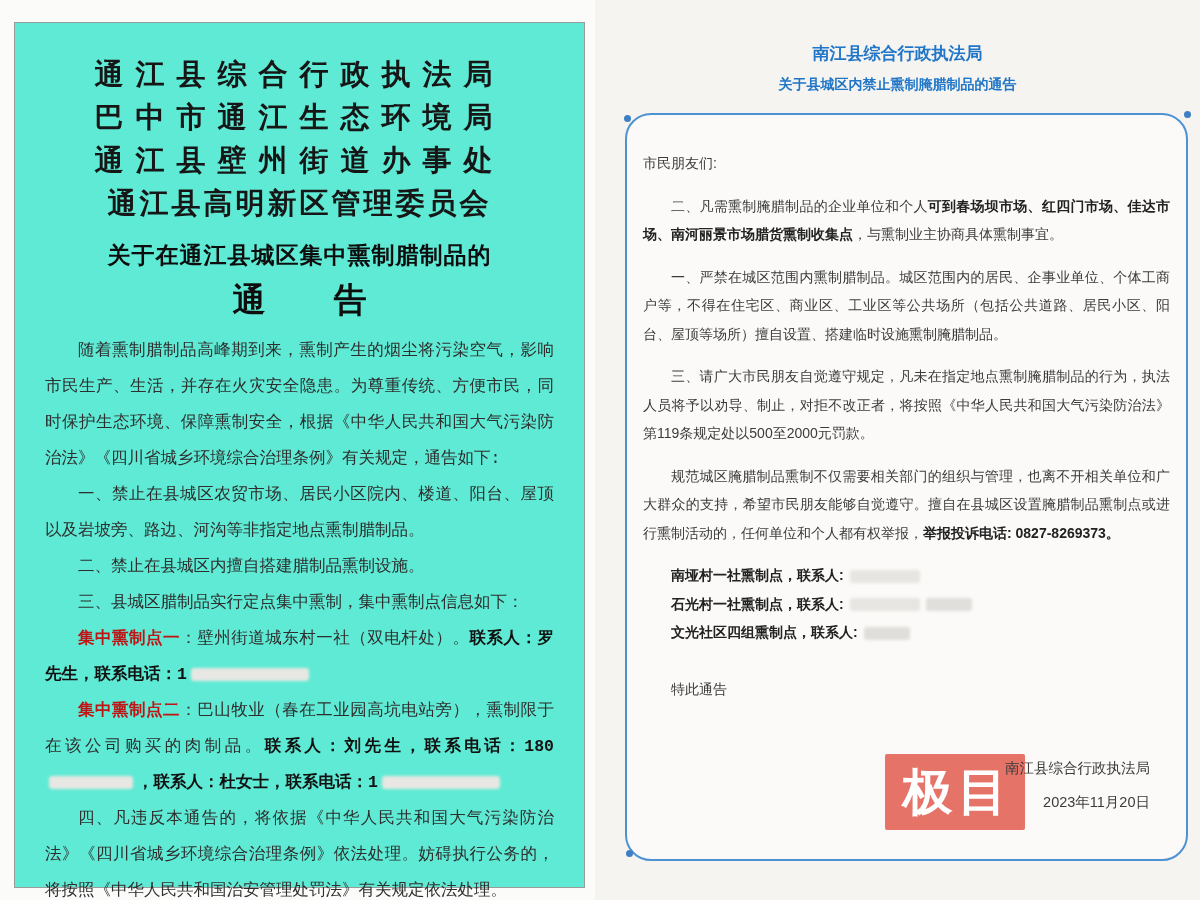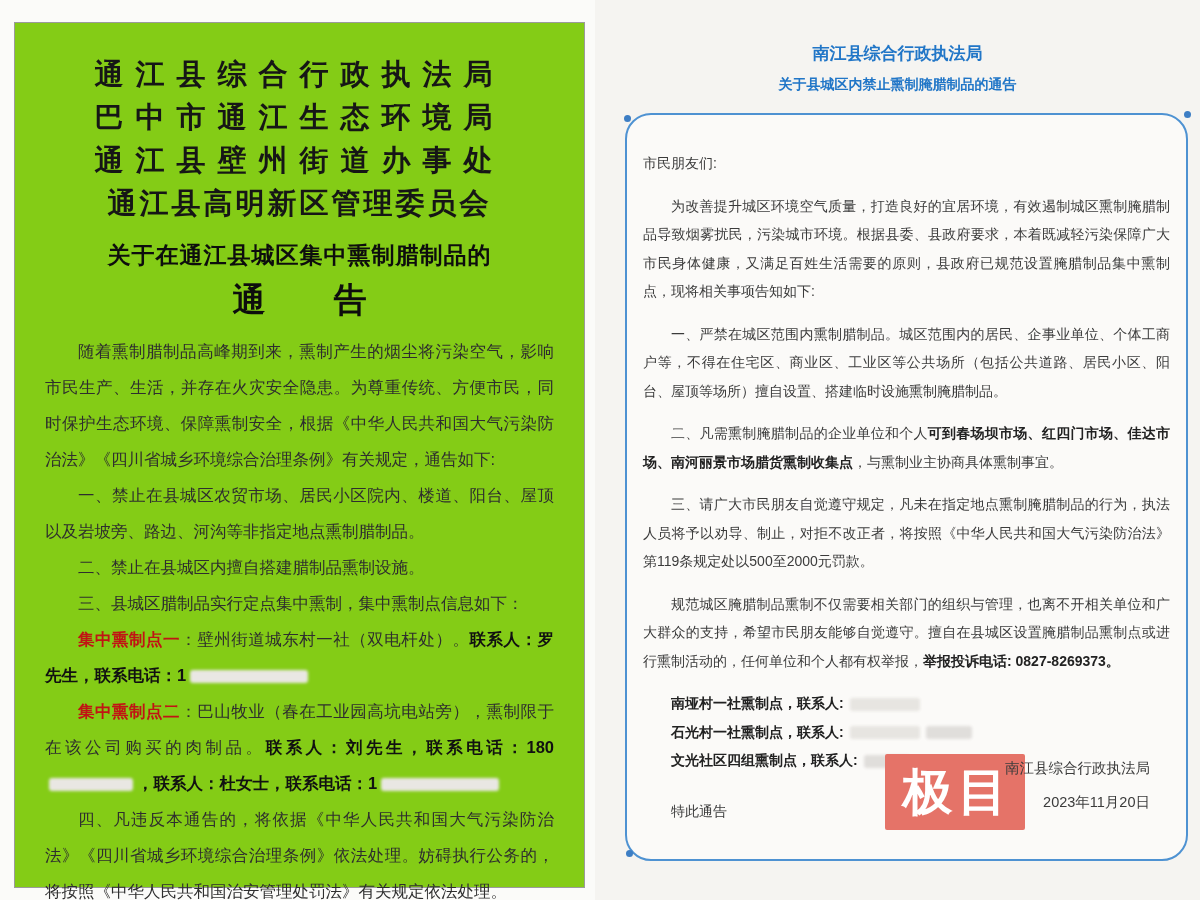--- a/index.html
+++ b/index.html
@@ -1,30 +1,30 @@
 <!DOCTYPE html>
 <html><head>
 <meta charset="utf-8">
 <style>
   * { margin:0; padding:0; box-sizing:border-box; }
   html,body { width:1200px; height:900px; overflow:hidden; }
   body { background:#fbfbf9; font-family:"Liberation Sans", sans-serif; position:relative; }
 
   
   .left-page{ position:absolute; left:14px; top:22px; width:571px; height:866px;
-    background:#84cc16; border:1px solid #9b9b9b; padding:30px 30px 14px 30px; }
+    background:#5eead4; border:1px solid #9b9b9b; padding:30px 30px 14px 30px; }
   .agency-line{ text-align:center; font-family:"Liberation Serif", serif; font-weight:700;
     color:#161616; font-size:29px; line-height:43px; letter-spacing:12px; white-space:nowrap; }
   .agency-line.tight{ letter-spacing:3px; }
   .doc-title{ text-align:center; font-family:"Liberation Serif", serif; font-weight:700;
     color:#0d0d0d; font-size:23px; line-height:45px; margin-top:8px; letter-spacing:1px; }
   .doc-title2{ text-align:center; font-family:"Liberation Serif", serif; font-weight:700;
     color:#0d0d0d; font-size:33px; line-height:45px; letter-spacing:30px; text-indent:30px; }
   .l-body{ margin-top:10px; font-size:16.5px; line-height:36px; color:#2e2e2e; text-align:justify; }
-  .l-body p{ text-indent:2em; }
+  .l-body p{ text-indent:2em;font-family:Liberation Mono, monospace; }
   .red-b{ color:#c11414; font-weight:700; }
   .blk-b{ color:#111; font-weight:700; }
   .smudge{ display:inline-block; width:118px; height:13px; background:#e9e7e3;
     border-radius:3px; filter:blur(1.5px); vertical-align:middle; margin:0 4px; }
   .smudge.sm{ width:84px; }
 
   
   .right-panel{ position:absolute; left:595px; top:0; width:605px; height:900px; background:#f5f4f1; }
   .r-title{ text-align:center; font-weight:700; color:#2176c7; }
   .r-title .t1{ font-size:17px; line-height:24px; padding-top:42px; }
@@ -79,31 +79,30 @@
     <div class="t2">关于县城区内禁止熏制腌腊制品的通告</div>
   </div>
 
   <div class="r-box">
     <span class="dot tl"></span>
     <span class="dot tr"></span>
     <span class="dot bl"></span>
 
     <div class="r-body">
       <p class="salute">市民朋友们:</p>
-      <p>为改善提升城区环境空气质量，打造良好的宜居环境，有效遏制城区熏制腌腊制品导致烟雾扰民，污染城市环境。根据县委、县政府要求，本着既减轻污染保障广大市民身体健康，又满足百姓生活需要的原则，县政府已规范设置腌腊制品集中熏制点，现将相关事项告知如下:</p>
+      <p><span>二、凡需熏制腌腊制品的企业单位和个人</span><span class="r-bold">可到春场坝市场、红四门市场、佳达市场、南河丽景市场腊货熏制收集点</span><span>，与熏制业主协商具体熏制事宜。</span></p>
       <p>一、严禁在城区范围内熏制腊制品。城区范围内的居民、企事业单位、个体工商户等，不得在住宅区、商业区、工业区等公共场所（包括公共道路、居民小区、阳台、屋顶等场所）擅自设置、搭建临时设施熏制腌腊制品。</p>
-      <p><span>二、凡需熏制腌腊制品的企业单位和个人</span><span class="r-bold">可到春场坝市场、红四门市场、佳达市场、南河丽景市场腊货熏制收集点</span><span>，与熏制业主协商具体熏制事宜。</span></p>
       <p>三、请广大市民朋友自觉遵守规定，凡未在指定地点熏制腌腊制品的行为，执法人员将予以劝导、制止，对拒不改正者，将按照《中华人民共和国大气污染防治法》第119条规定处以500至2000元罚款。</p>
       <p><span>规范城区腌腊制品熏制不仅需要相关部门的组织与管理，也离不开相关单位和广大群众的支持，希望市民朋友能够自觉遵守。擅自在县城区设置腌腊制品熏制点或进行熏制活动的，任何单位和个人都有权举报，</span><span class="r-bold">举报投诉电话: 0827-8269373。</span></p>
 
       <div class="site-line"><span>南垭村一社熏制点，联系人:</span><span class="r-smudge"></span></div>
       <div class="site-line"><span>石光村一社熏制点，联系人:</span><span class="r-smudge"></span><span class="r-smudge b2"></span></div>
       <div class="site-line"><span>文光社区四组熏制点，联系人:</span><span class="r-smudge b2"></span></div>
 
-      <p style="margin-top:22px">特此通告</p>
+      <p style="margin-top:28px">特此通告</p>
     </div>
 
     <div class="watermark">极目</div>
 
     <div class="r-sign">
       <div>南江县综合行政执法局</div>
       <div>2023年11月20日</div>
     </div>
   </div>
 </div>

